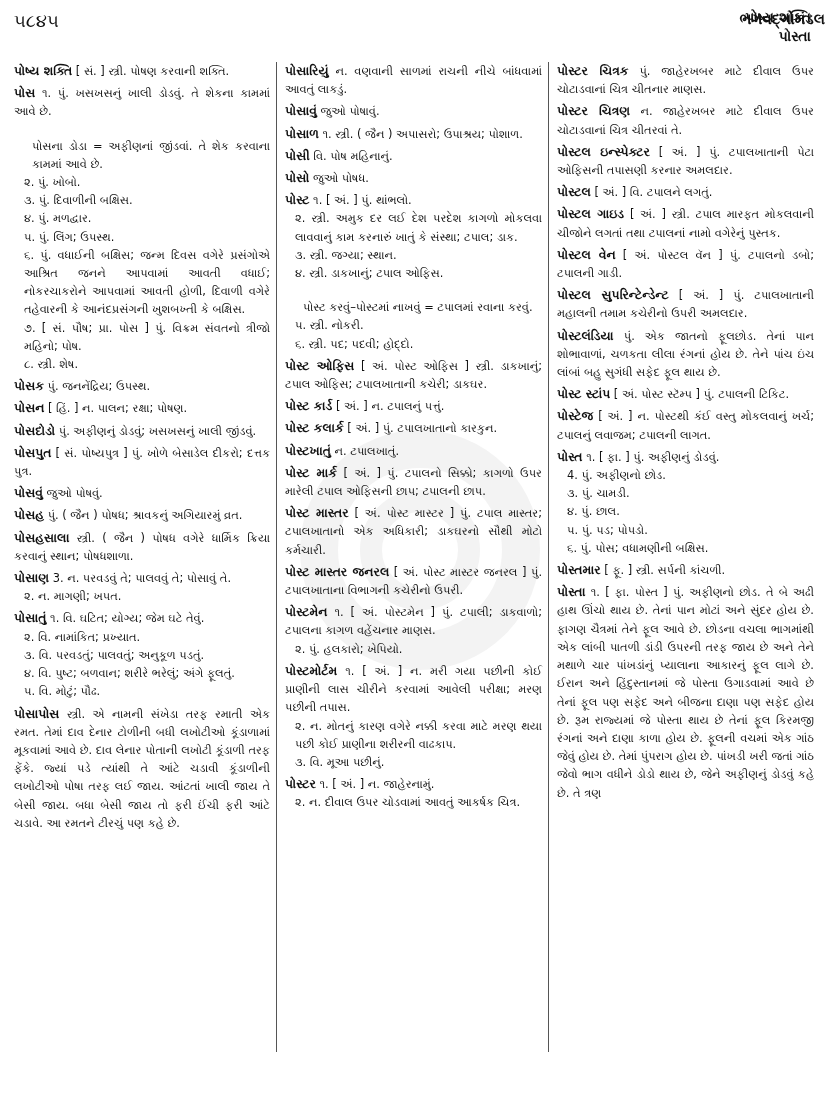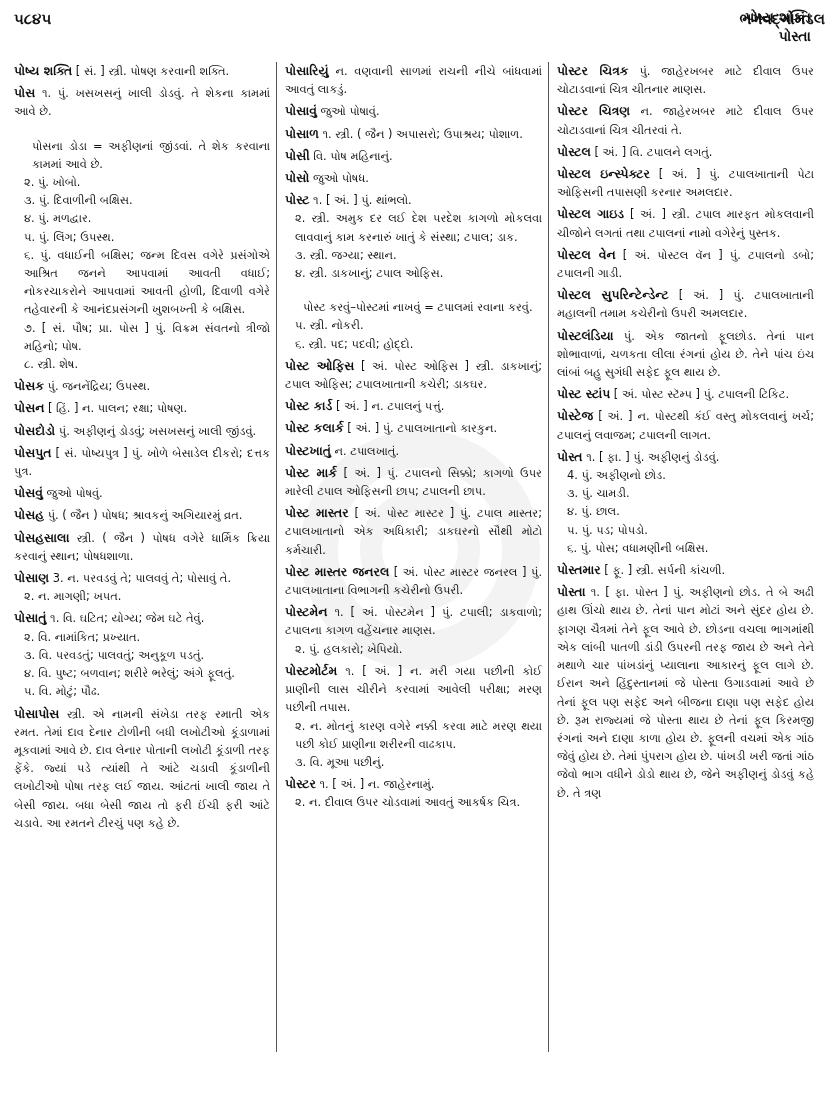--- a/index.html
+++ b/index.html
@@ -1,19 +1,19 @@
 <!DOCTYPE html>
 <html><head>
 <meta charset="utf-8">
 <style>
   html, body { margin:0; padding:0; background:#ffffff; }
   body { width:825px; height:1117px; position:relative; overflow:hidden;
          font-family:"DejaVu Sans", sans-serif; color:#111; }
   .header { position:absolute; top:0; left:0; width:825px; height:60px; }
-  .hdr-page { position:absolute; left:14px; top:10px; font-size:15px; font-weight:bold; }
+  .hdr-page { position:absolute; left:14px; top:10px; font-size:18px; font-weight:normal; }
   .hdr-title { position:absolute; left:0; right:0; top:10px; text-align:right; font-size:15px; font-weight:bold; }
   .hdr-guides { position:absolute; right:14px; top:8px; text-align:right; font-size:14px; font-weight:bold; line-height:19px; }
   .watermark { position:absolute; left:300px; top:430px; width:240px; height:240px;
                border-radius:50%; border:38px solid #f2f2f2; box-sizing:border-box; opacity:.9; }
   .watermark2 { position:absolute; left:360px; top:490px; width:120px; height:120px;
                border-radius:50%; border:22px solid #f3f3f3; box-sizing:border-box; }
   .columns { position:absolute; top:62px; left:14px; width:800px; height:1045px; display:flex;justify-content:center; }
   .col { position:relative; box-sizing:border-box; font-size:11.4px; line-height:18.2px; overflow:hidden; }
   .col1 { width:262px; padding-right:6px; }
   .col2 { width:272px; padding:0 6px 0 8px; border-left:1.5px solid #555; height:990px; }
@@ -67,22 +67,22 @@
       <div class="entry"><span class="hw">પોસ્ટ માર્ક</span> <span>[ અં. ] પું. ટપાલનો સિક્કો; કાગળો ઉપર મારેલી ટપાલ ઓફિસની છાપ; ટપાલની છાપ.</span></div>
       <div class="entry"><span class="hw">પોસ્ટ માસ્તર</span> <span>[ અં. પોસ્ટ માસ્ટર ] પું. ટપાલ માસ્તર; ટપાલખાતાનો એક અધિકારી; ડાકઘરનો સૌથી મોટો કર્મચારી.</span></div>
       <div class="entry"><span class="hw">પોસ્ટ માસ્તર જનરલ</span> <span>[ અં. પોસ્ટ માસ્ટર જનરલ ] પું. ટપાલખાતાના વિભાગની કચેરીનો ઉપરી.</span></div>
       <div class="entry"><span class="hw">પોસ્ટમેન</span> <span>૧. [ અં. પોસ્ટમેન ] પું. ટપાલી; ડાકવાળો; ટપાલના કાગળ વહેંચનાર માણસ.</span><span class="sense">૨. પું. હલકારો; ખેપિયો.</span></div>
       <div class="entry"><span class="hw">પોસ્ટમોર્ટમ</span> <span>૧. [ અં. ] ન. મરી ગયા પછીની કોઈ પ્રાણીની લાસ ચીરીને કરવામાં આવેલી પરીક્ષા; મરણ પછીની તપાસ.</span><span class="sense">૨. ન. મોતનું કારણ વગેરે નક્કી કરવા માટે મરણ થયા પછી કોઈ પ્રાણીના શરીરની વાઢકાપ.</span><span class="sense">૩. વિ. મૂઆ પછીનું.</span></div>
       <div class="entry"><span class="hw">પોસ્ટર</span> <span>૧. [ અં. ] ન. જાહેરનામું.</span><span class="sense">૨. ન. દીવાલ ઉપર ચોડવામાં આવતું આકર્ષક ચિત્ર.</span></div>
     </div>
   <div class="col col3">
       <div class="entry"><span class="hw">પોસ્ટર ચિત્રક</span> <span>પું. જાહેરખબર માટે દીવાલ ઉપર ચોટાડવાનાં ચિત્ર ચીતનાર માણસ.</span></div>
       <div class="entry"><span class="hw">પોસ્ટર ચિત્રણ</span> <span>ન. જાહેરખબર માટે દીવાલ ઉપર ચોટાડવાનાં ચિત્ર ચીતરવાં તે.</span></div>
+      <div class="entry"><span class="hw">પોસ્ટલ ઇન્સ્પેક્ટર</span> <span>[ અં. ] પું. ટપાલખાતાની પેટા ઓફિસની તપાસણી કરનાર અમલદાર.</span></div>
       <div class="entry"><span class="hw">પોસ્ટલ</span> <span>[ અં. ] વિ. ટપાલને લગતું.</span></div>
-      <div class="entry"><span class="hw">પોસ્ટલ ઇન્સ્પેક્ટર</span> <span>[ અં. ] પું. ટપાલખાતાની પેટા ઓફિસની તપાસણી કરનાર અમલદાર.</span></div>
       <div class="entry"><span class="hw">પોસ્ટલ ગાઇડ</span> <span>[ અં. ] સ્ત્રી. ટપાલ મારફત મોકલવાની ચીજોને લગતાં તથા ટપાલનાં નામો વગેરેનું પુસ્તક.</span></div>
       <div class="entry"><span class="hw">પોસ્ટલ વેન</span> <span>[ અં. પોસ્ટલ વૅન ] પું. ટપાલનો ડબો; ટપાલની ગાડી.</span></div>
       <div class="entry"><span class="hw">પોસ્ટલ સુપરિન્ટેન્ડેન્ટ</span> <span>[ અં. ] પું. ટપાલખાતાની મહાલની તમામ કચેરીનો ઉપરી અમલદાર.</span></div>
       <div class="entry"><span class="hw">પોસ્ટલંડિયા</span> <span>પું. એક જાતનો ફૂલછોડ. તેનાં પાન શોભાવાળાં, ચળકતા લીલા રંગનાં હોય છે. તેને પાંચ ઇંચ લાંબાં બહુ સુગંધી સફેદ ફૂલ થાય છે.</span></div>
       <div class="entry"><span class="hw">પોસ્ટ સ્ટાંપ</span> <span>[ અં. પોસ્ટ સ્ટૅમ્પ ] પું. ટપાલની ટિકિટ.</span></div>
       <div class="entry"><span class="hw">પોસ્ટેજ</span> <span>[ અં. ] ન. પોસ્ટથી કંઈ વસ્તુ મોકલવાનું ખર્ચ; ટપાલનું લવાજમ; ટપાલની લાગત.</span></div>
       <div class="entry"><span class="hw">પોસ્ત</span> <span>૧. [ ફા. ] પું. અફીણનું ડોડવું.</span><span class="sense">4. પું. અફીણનો છોડ.</span><span class="sense">૩. પું. ચામડી.</span><span class="sense">૪. પું. છાલ.</span><span class="sense">૫. પું. પડ; પોપડો.</span><span class="sense">૬. પું. પોસ; વધામણીની બક્ષિસ.</span></div>
       <div class="entry"><span class="hw">પોસ્તમાર</span> <span>[ ફૂ. ] સ્ત્રી. સર્પની કાંચળી.</span></div>
       <div class="entry"><span class="hw">પોસ્તા</span> <span>૧. [ ફા. પોસ્ત ] પું. અફીણનો છોડ. તે બે અઢી હાથ ઊંચો થાય છે. તેનાં પાન મોટાં અને સુંદર હોય છે. ફાગણ ચૈત્રમાં તેને ફૂલ આવે છે. છોડના વચલા ભાગમાંથી એક લાંબી પાતળી ડાંડી ઉપરની તરફ જાય છે અને તેને મથાળે ચાર પાંખડાંનું પ્યાલાના આકારનું ફૂલ લાગે છે. ઈરાન અને હિંદુસ્તાનમાં જે પોસ્તા ઉગાડવામાં આવે છે તેનાં ફૂલ પણ સફેદ અને બીજના દાણા પણ સફેદ હોય છે. રૂમ રાજ્યમાં જે પોસ્તા થાય છે તેનાં ફૂલ કિરમજી રંગનાં અને દાણા કાળા હોય છે. ફૂલની વચમાં એક ગાંઠ જેવું હોય છે. તેમાં પુંપરાગ હોય છે. પાંખડી ખરી જતાં ગાંઠ જેવો ભાગ વધીને ડોડો થાય છે, જેને અફીણનું ડોડવું કહે છે. તે ત્રણ</span></div>
     </div>

